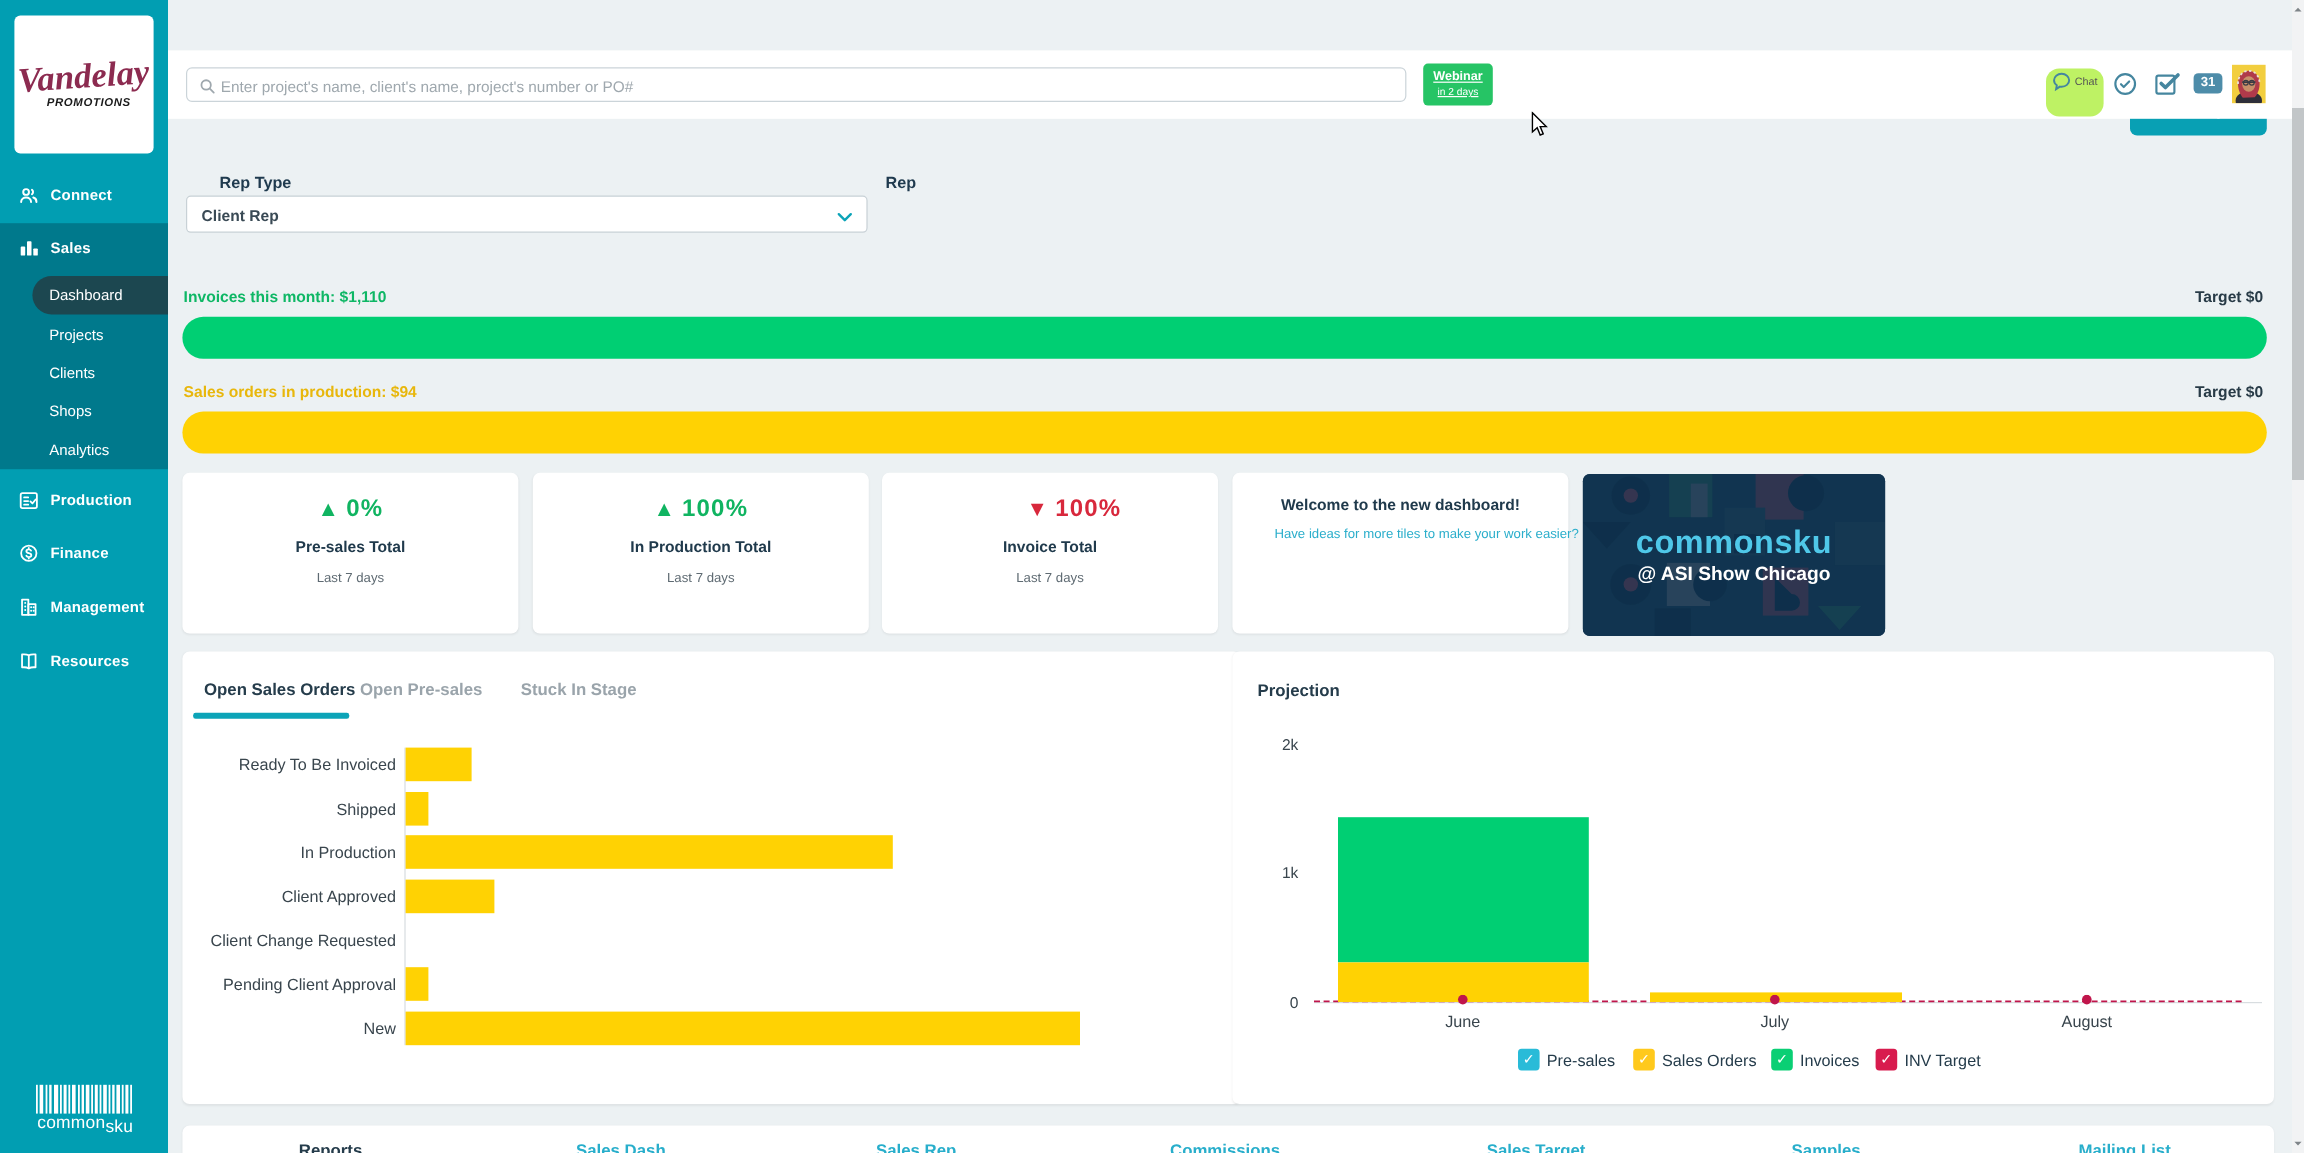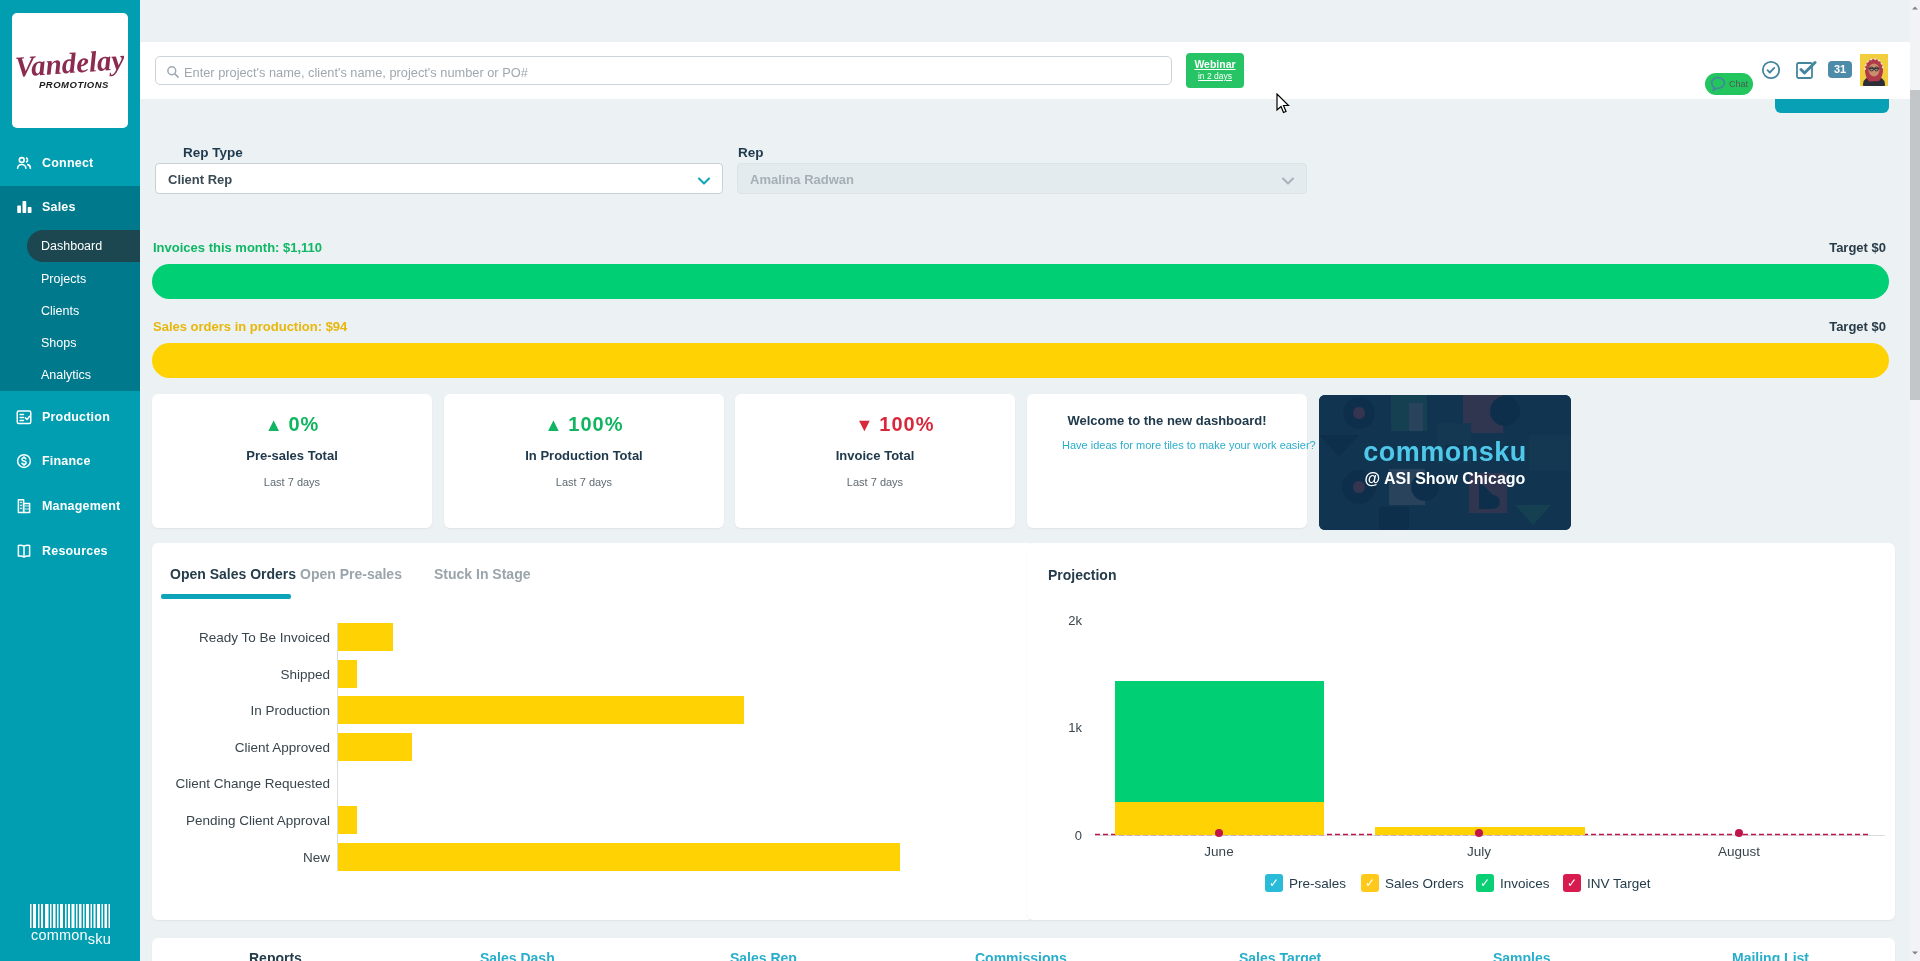--- a/index.html
+++ b/index.html
@@ -86,26 +86,20 @@
 <div id="app">
   <div id="content">
     <h1>Sales Dashboard</h1>
     <div id="new-project">New Project</div>
     <div class="field-label" style="left:15px; top:88px;margin-left:28px;">Rep Type</div>
     <div class="field-label" style="left:598px; top:88px;">Rep</div>
     <div class="select" id="sel1">
         <span class="txt">Client Rep</span>
       <svg class="chev" width="14" height="14" viewBox="0 0 14 14">
           <path d="M2 4.5 L7 9.5 L12 4.5" fill="none" stroke="#0CA4B8" stroke-width="2" stroke-linecap="round" stroke-linejoin="round"></path>
-        </svg>
-    </div>
-    <div class="select" id="sel2">
-        <span class="txt">Amalina Radwan</span>
-      <svg class="chev" width="14" height="14" viewBox="0 0 14 14">
-          <path d="M2 4.5 L7 9.5 L12 4.5" fill="none" stroke="#A9B4BA" stroke-width="2" stroke-linecap="round" stroke-linejoin="round"></path>
         </svg>
     </div>
 
     <div class="bar-label" style="left:13px; top:183px; color:#0EB765;">Invoices this month: $1,110</div>
     <div class="target" style="top:183px;">Target $0</div>
     <div id="bar-green"></div>
     <div class="bar-label" style="left:13px; top:262px; color:#E8B70C;">Sales orders in production: $94</div>
     <div class="target" style="top:262px;">Target $0</div>
     <div id="bar-yellow"></div>
 
@@ -238,21 +232,21 @@
           <circle cx="6.2" cy="6.2" r="4.2" fill="none" stroke="#9FA8AE" stroke-width="1.6"></circle>
           <path d="M9.5 9.5 L13 13" stroke="#9FA8AE" stroke-width="1.6" stroke-linecap="round"></path>
         </svg>
       <span class="ph">Enter project's name, client's name, project's number or PO#</span>
     </div>
     <div id="webinar">
         <div class="l1">Webinar</div>
         <div class="l2">in 2 days</div>
       </div>
     <div id="top-icons">
-      <div style="position:absolute; left:1565px; top:31px; width:48px; height:22px; background:#22c55e; border-radius:11px;">
+      <div style="position:absolute; left:1565px; top:15px; width:48px; height:40px; background:#bef264; border-radius:11px;">
         <svg style="position:absolute;left:5px;top:3px;" width="17" height="16" viewBox="0 0 17 16">
             <path d="M8 1.5c-3.5 0-6.3 2.4-6.3 5.4 0 1.7.9 3.2 2.3 4.2l-.6 3.2 3.2-2.1c.5.1.9.1 1.4.1 3.5 0 6.3-2.4 6.3-5.4S11.5 1.5 8 1.5z" fill="none" stroke="#45869F" stroke-width="1.6"></path>
           </svg>
         <span style="position:absolute;left:24px;top:6px;font-size:9px;color:#555;">Chat</span>
       </div>
       <svg style="position:absolute; left:1621px; top:18px;" width="20" height="20" viewBox="0 0 20 20">
           <circle cx="10" cy="10" r="8.2" fill="none" stroke="#45869F" stroke-width="1.8"></circle>
           <path d="M6.5 10.2l2.3 2.3 4.5-4.6" fill="none" stroke="#45869F" stroke-width="1.8" stroke-linecap="round" stroke-linejoin="round"></path>
         </svg>
       <svg style="position:absolute; left:1655px; top:17px;" width="22" height="22" viewBox="0 0 22 22">

